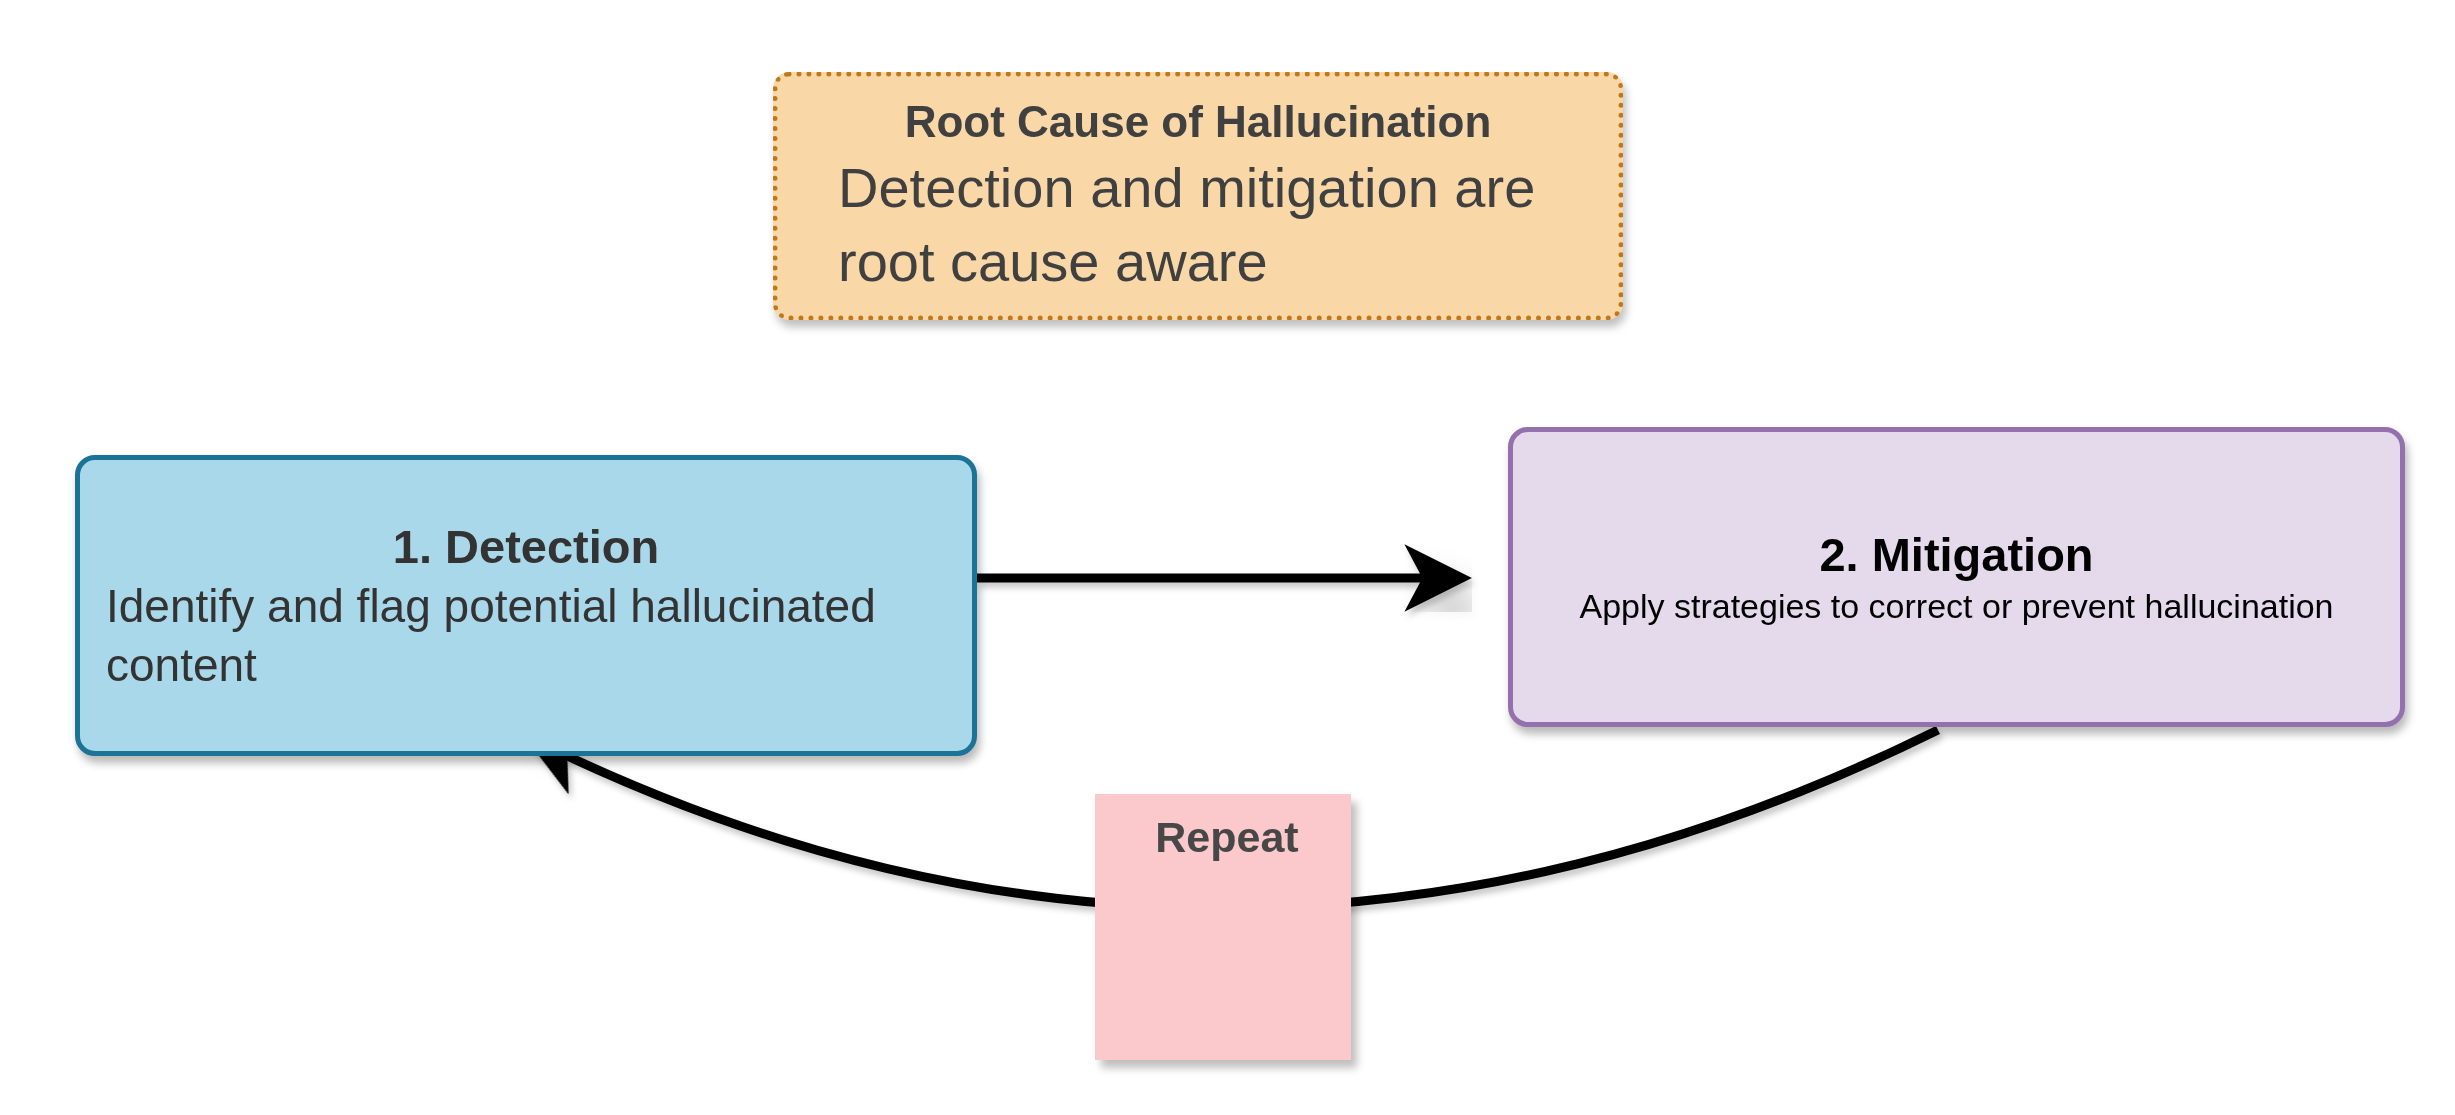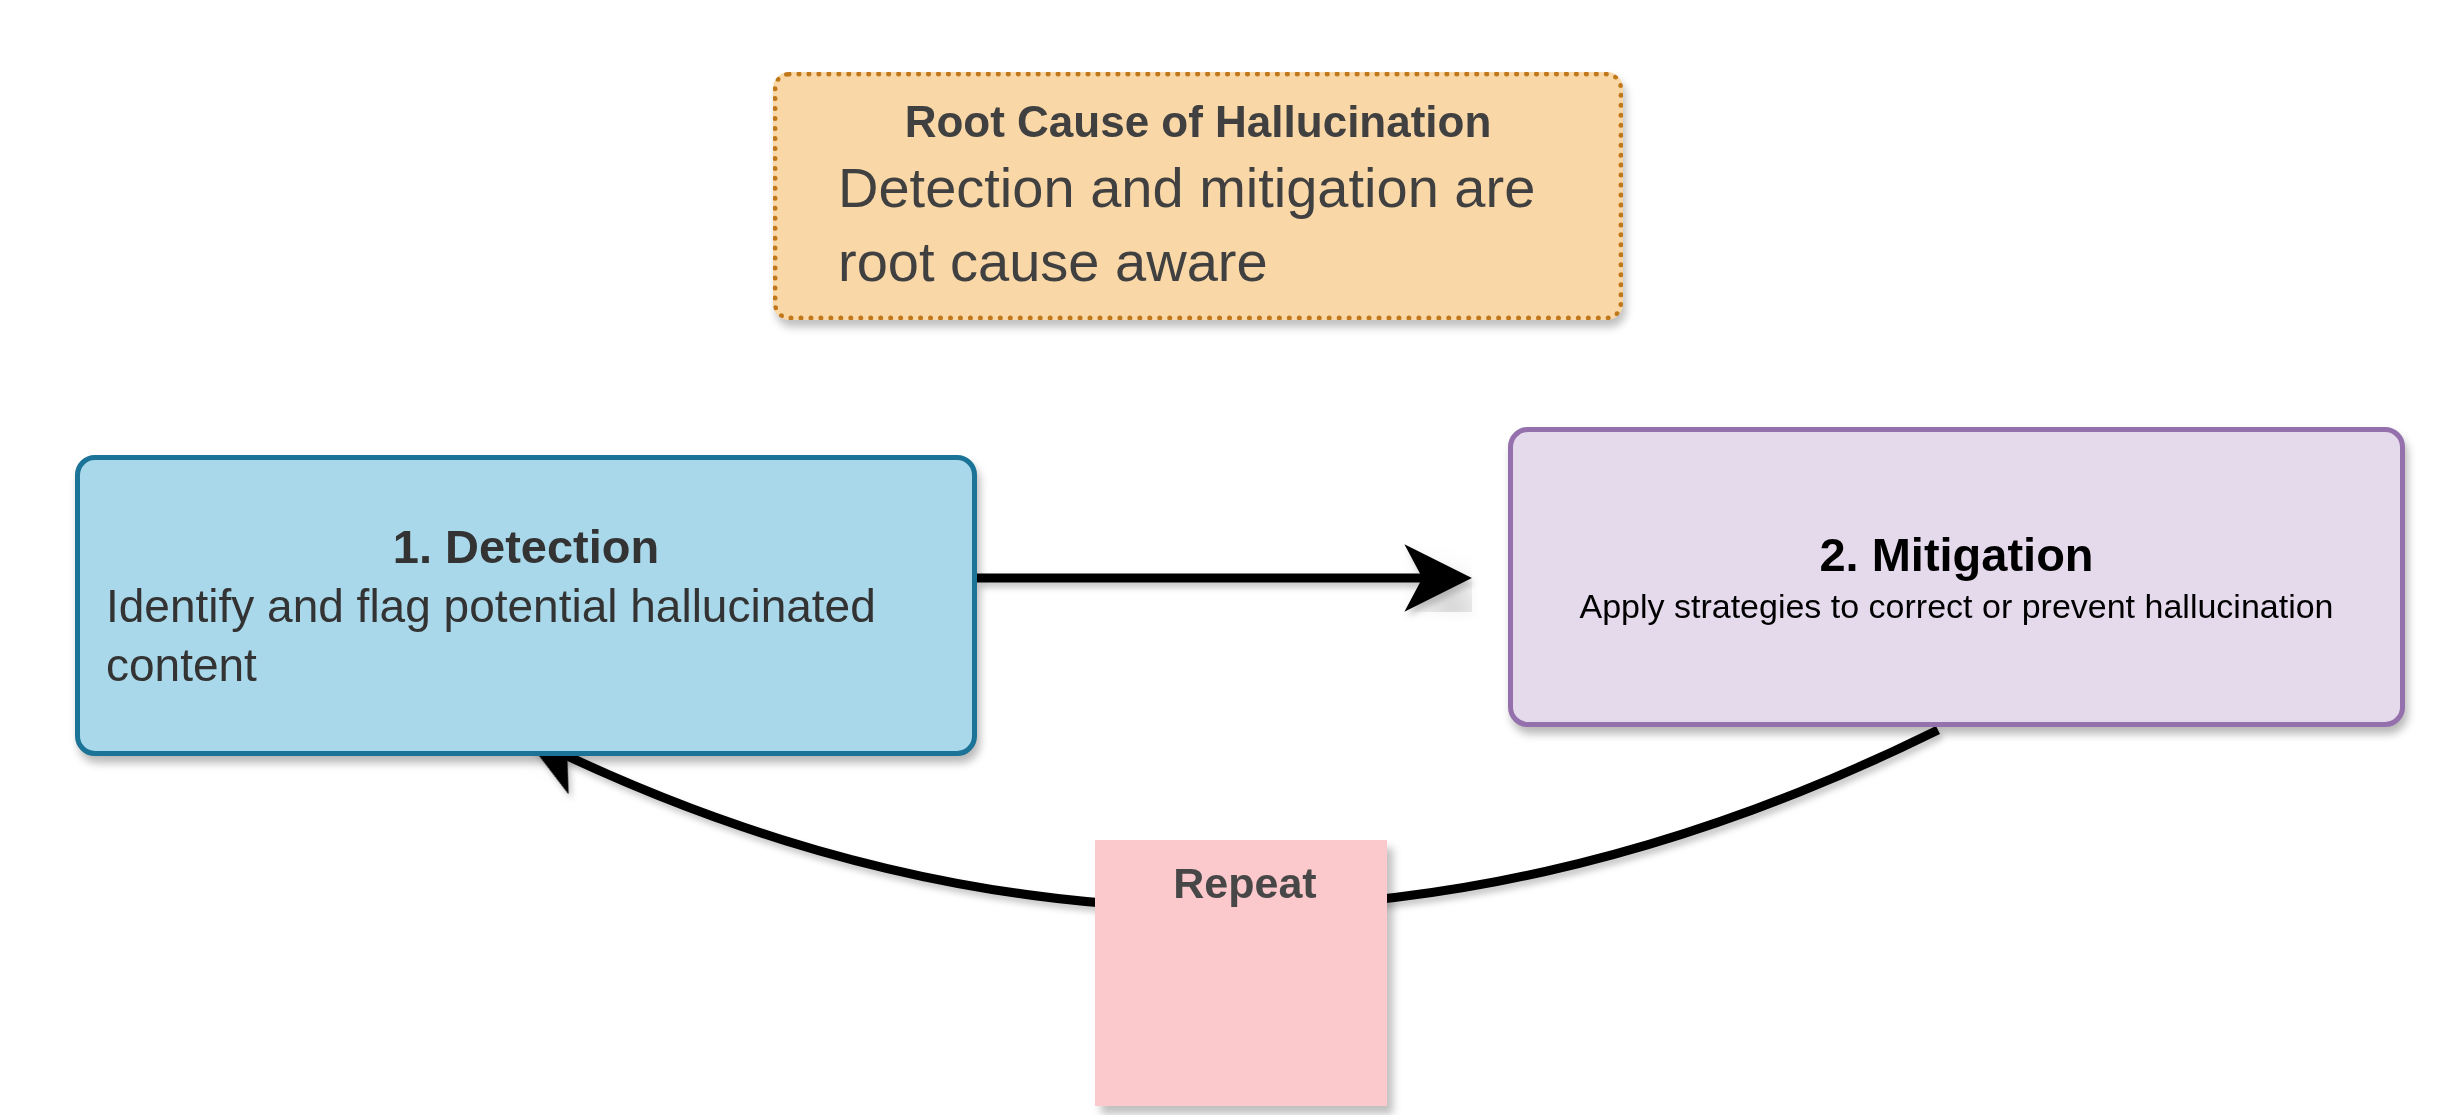--- a/index.html
+++ b/index.html
@@ -75,22 +75,22 @@
     margin-left: 36px;
   }
   .detection .title, .mitigation .title { font-size: 47px; line-height: 1.28; }
   .detection .body { font-size: 46px; line-height: 1.28; max-width: 840px; }
   .mitigation .body { font-size: 34px; line-height: 1.28; max-width: 800px; }
 
   .repeat-label {
     position: absolute;
     box-sizing: border-box;
     left: 1095px;
-    top: 840px;
-    width: 292px;
+    top: 794px;
+    width: 256px;
     height: 266px;
     background: var(--repeat-fill);
     color: var(--repeat-text);
     text-align: center;
     padding: 14px 0 8px 8px;
     z-index: 3;
     box-shadow: 6px 8px 8px rgba(0,0,0,0.25);
   }
   .repeat-label .title {
     font-weight: bold;

